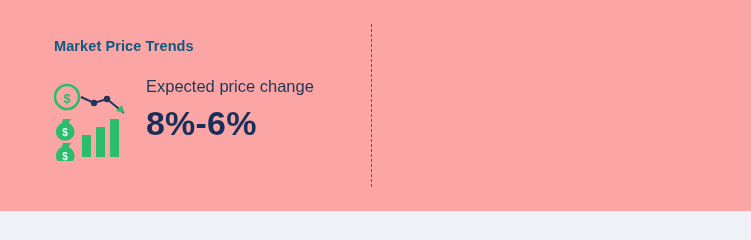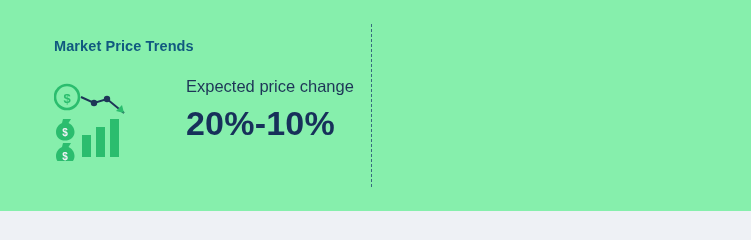--- a/index.html
+++ b/index.html
@@ -10,21 +10,21 @@
     width: 751px;
     height: 211px;
     background: #eef1f5;
     font-family: "Liberation Sans", sans-serif;
     overflow: hidden;
   }
   #root {
     position: relative;
     width: 751px;
     height: 211px;
-    background: #86efac;
+    background: #fca5a5;
     box-sizing: border-box;
   }
   .panel {
     position: absolute;
     top: 0;
     height: 211px;
     box-sizing: border-box;
   }
   #panel-left {
     left: 0;
@@ -59,21 +59,20 @@
     left: 54px;
     top: 83px;
     width: 86px;
     height: 78px;
   }
   #left-text {
     position: absolute;
     left: 146px;
     top: 76px;
     width: 215px;
-    margin-left: 40px;
   }
   .expected-line {
     font-size: 16.5px;
     color: #1d3557;
     line-height: 21px;
     white-space: nowrap;
   }
   #big-value {
     margin-top: 6px;
     font-size: 34px;
@@ -114,21 +113,21 @@
         <text x="11" y="77" font-family="Liberation Sans, sans-serif" font-size="10" font-weight="bold" fill="#eef1f5" text-anchor="middle">$</text>
 
         <rect x="28" y="52" width="9" height="22" fill="#2bbd6e"></rect>
         <rect x="42" y="44" width="9" height="30" fill="#2bbd6e"></rect>
         <rect x="56" y="36" width="9" height="38" fill="#2bbd6e"></rect>
       </svg>
     </div>
 
     <div id="left-text">
       <div class="expected-line">Expected price change</div>
-      <div id="big-value">20%-10%</div>
+      <div id="big-value">8%-6%</div>
     </div>
   </div>
 
   <div class="panel" id="panel-right">
 
     
 
     
 
     

